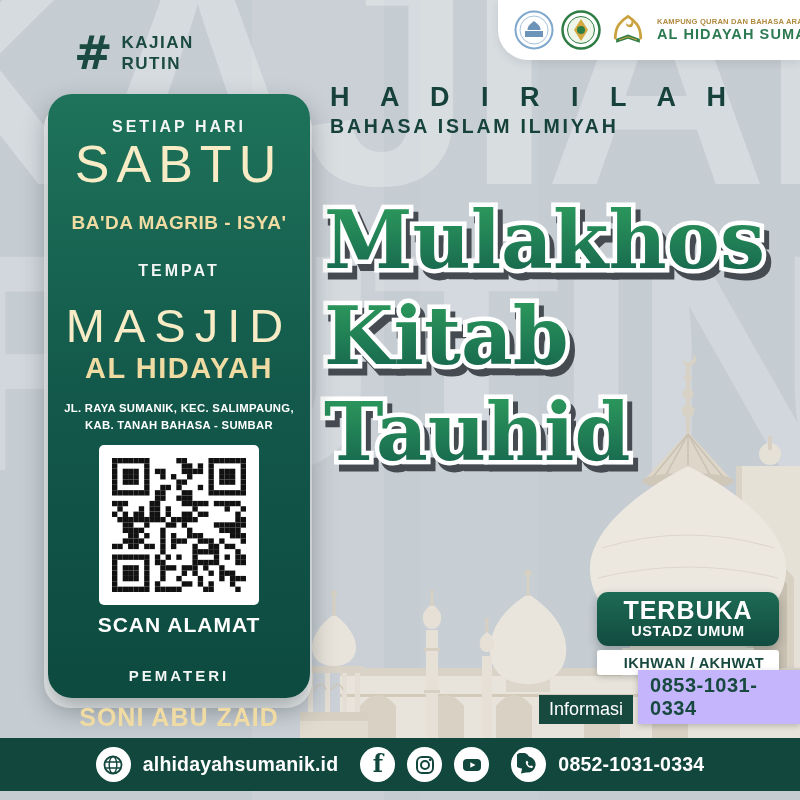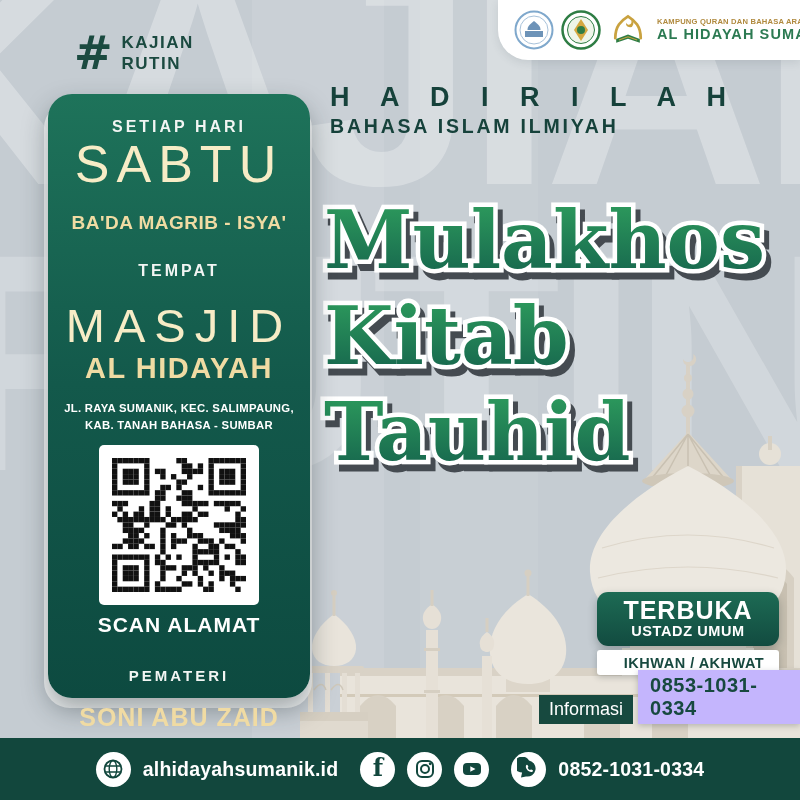--- a/index.html
+++ b/index.html
@@ -75,21 +75,21 @@
   .aud-box{position:absolute;left:597px;top:650px;width:170px;height:25px;background:#fff;border-radius:3px;
     color:#17493f;font-size:14.5px;font-weight:800;letter-spacing:.5px;display:flex;
     align-items:center;justify-content:center;box-shadow:0 2px 6px rgba(30,45,45,.25);padding-left:12px;}
   .info-row{position:absolute;left:506px;top:670px;display:flex;align-items:flex-end;gap:5px;margin-left:33px;}
   .info-label{background:#17493f;color:#fff;font-size:18px;font-weight:500;padding:4px 10px;
     display:flex;align-items:center;}
   .info-phone{background:#c4b5fd;color:#17493f;font-size:20px;font-weight:800;letter-spacing:.5px;
     padding:4px 12px;display:flex;align-items:center;box-shadow:0 2px 6px rgba(30,45,45,.25);}
 
   
-  .footer{position:absolute;left:0;top:738px;width:800px;height:62px;background:#12473d;
+  .footer{position:absolute;left:0;top:738px;width:800px;height:53px;background:#12473d;
     display:flex;align-items:center;justify-content:center;gap:12px;color:#fff;}
   .f-text{font-size:19.5px;font-weight:700;letter-spacing:.2px;}
   .icon-circle{width:35px;height:35px;border-radius:50%;background:#fff;display:flex;
     align-items:center;justify-content:center;flex:0 0 auto;}
   .fb-glyph{color:#12473d;font-size:24px;font-weight:800;font-family:"DejaVu Serif",serif;line-height:1;margin-top:-2px;}
   .gap-l{margin-left:10px;}
 </style>
 </head>
 <body>
 

